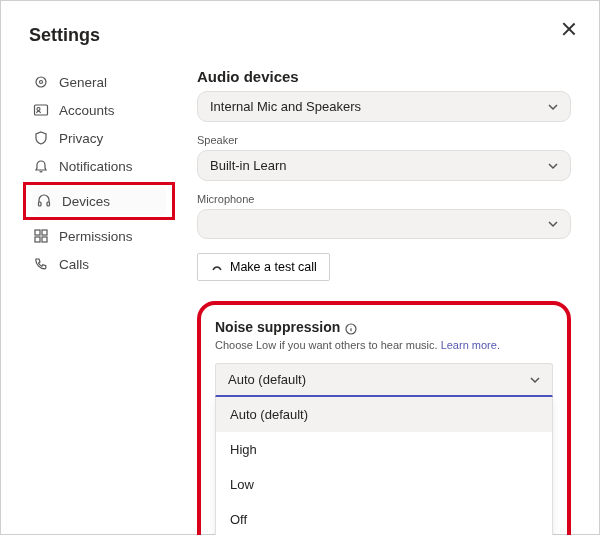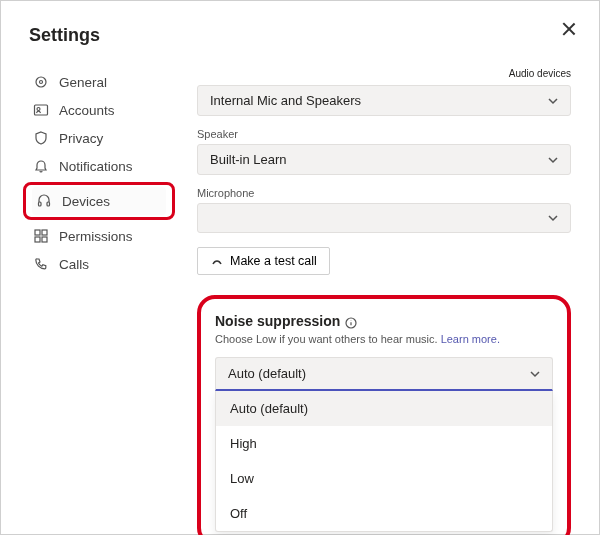--- a/index.html
+++ b/index.html
@@ -74,46 +74,45 @@
     align-items: center;
     justify-content: center;
     color: #555;
   }
   .nav-item svg { width: 16px; height: 16px; stroke: #555; fill: none; stroke-width: 1.2; }
   .nav-item.active {
     background: #fbfbfb;
   }
   .highlight-red {
     border: 3px solid #d9001b;
-    border-radius: 8px;
+    border-radius: 0;
     margin: -2px -6px;
     padding: 2px 6px;
   }
   .highlight-red.nav-wrap {
     margin-bottom: 2px;
     margin-top: 2px;
   }
 
   .section-label {
-    font-size: 10px;
-    font-weight: 400;
+    font-size: 15px;
+    font-weight: 700;
     margin-bottom: 6px;
-    text-align: right;
   }
   .field-label {
     font-size: 11px;
     color: #555;
     margin: 12px 0 4px 0;
   }
 
   .select {
     position: relative;
     background: #f3f2f1;
     border: 1px solid #e1dfdd;
-    border-radius: 3px;
+    border-radius: 10px;
     padding: 7px 34px 7px 12px;
     font-size: 13px;
     color: #252423;
     cursor: pointer;
     min-height: 30px;
   }
   .select .chev {
     position: absolute;
     right: 10px;
     top: 50%;

